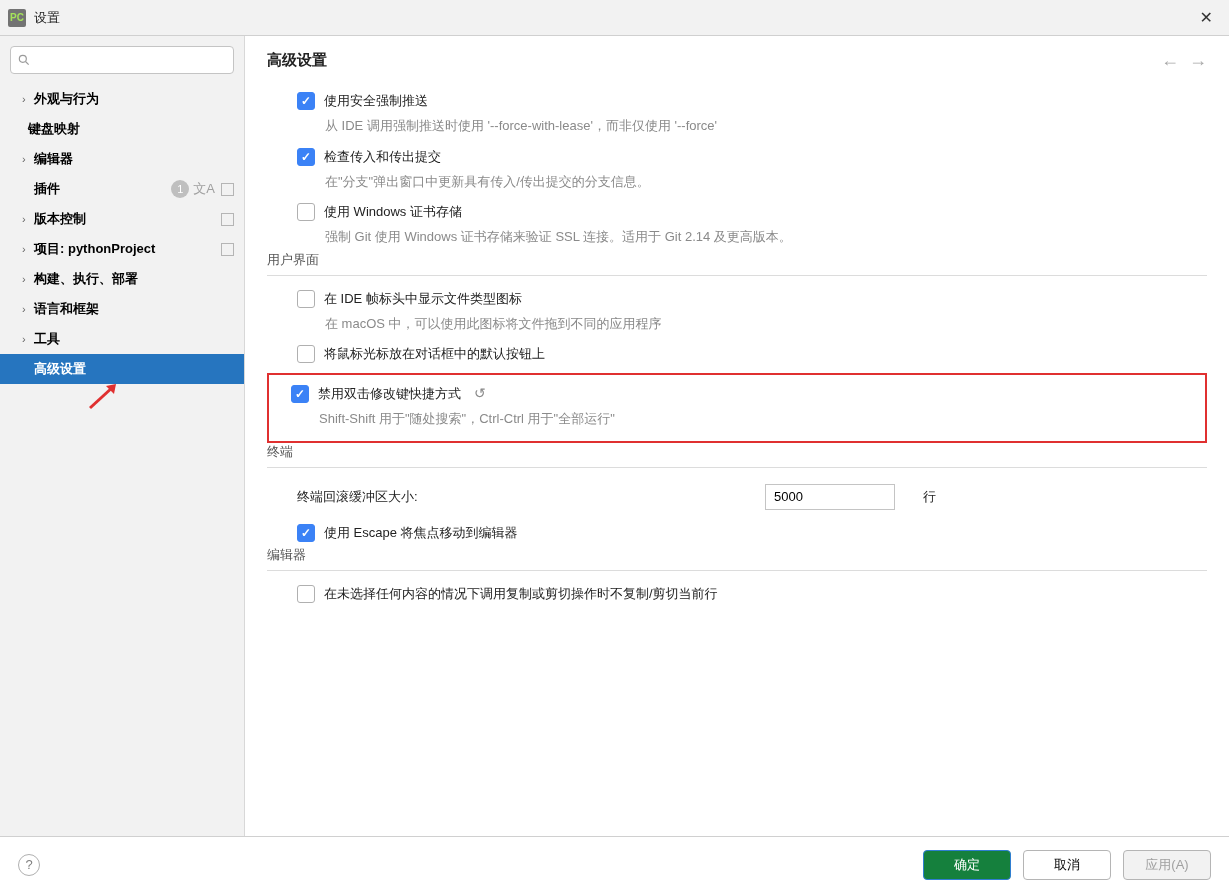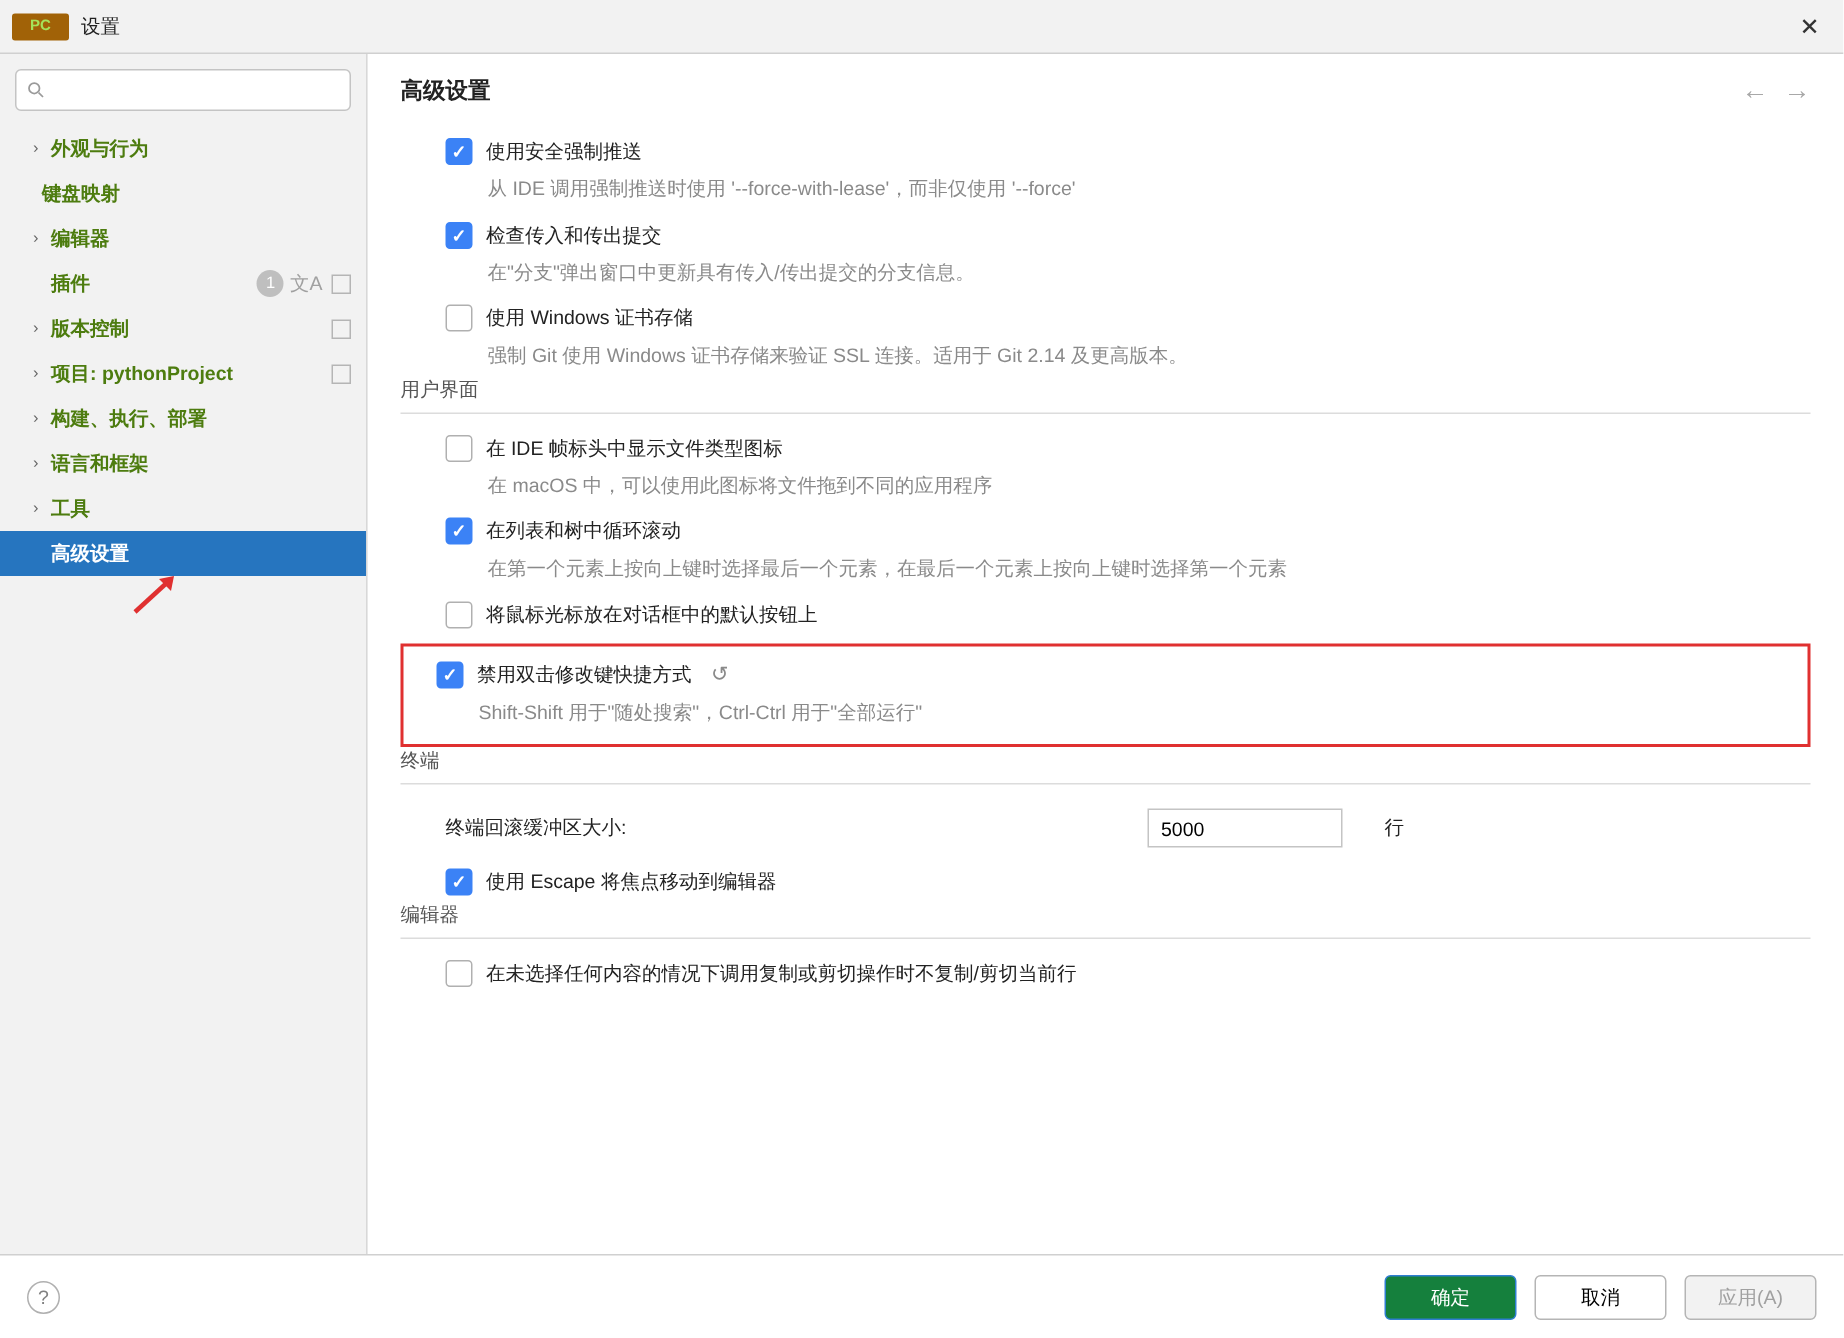--- a/index.html
+++ b/index.html
@@ -9,21 +9,21 @@
     color: #222;
     background: #fff;
     width: 1229px; height: 892px; overflow: hidden;
     display: flex; flex-direction: column;
   }
   .titlebar {
     height: 36px; display: flex; align-items: center; padding: 0 8px;
     border-bottom: 1px solid #d0d0d0; background: #f2f2f2;
   }
   .titlebar .app-icon {
-    width: 38px; height: 18px; background: #a16207; color: #a5e25a;
+    width: 18px; height: 18px; background: #737373; color: #a5e25a;
     display: flex; align-items: center; justify-content: center;
     font-size: 10px; font-weight: bold; margin-right: 8px;
     border-radius: 2px;
   }
   .titlebar .title { flex: 1; font-size: 13px; }
   .titlebar .close { font-size: 16px; padding: 4px 8px; cursor: pointer; color: #333; }
   .main { flex: 1; display: flex; min-height: 0; }
   .sidebar {
     width: 245px; background: #f2f2f2; border-right: 1px solid #d8d8d8;
     display: flex; flex-direction: column;
@@ -34,21 +34,21 @@
     display: flex; align-items: center; padding: 0 6px; background: #fff;
   }
   .search svg { width: 14px; height: 14px; opacity: .45; }
   .search input { border: none; outline: none; flex: 1; margin-left: 4px; font-size: 13px; background: transparent; }
   .tree { flex: 1; overflow: auto; }
   .tree-item {
     height: 30px; display: flex; align-items: center; padding-left: 22px; padding-right: 10px;
     cursor: pointer; position: relative; font-size: 13px;
   }
   .tree-item .chev { width: 12px; font-size: 11px; color: #666; }
-  .tree-item .label { flex: 1; font-weight: 600; color: #4d7c0f; }
+  .tree-item .label { flex: 1; font-weight: 600; color: #000000; }
   .tree-item .badge, .tree-item .ico { color: #a0a0a0; font-size: 13px; margin-left: 4px; }
   .tree-item.selected { background: #2675bf; color: #fff; }
   .tree-item.selected .label { color: #fff; }
   .content-wrap { flex: 1; display: flex; flex-direction: column; min-width: 0; }
   .content-header {
     height: 48px; display: flex; align-items: center; padding: 0 22px;
     font-size: 15px; font-weight: 600; color: #222;
   }
   .content-header .nav-arrows { margin-left: auto; display: flex; gap: 10px; color: #a8a8a8; font-size: 18px; }
   .content { flex: 1; overflow: auto; padding: 0 22px 20px 22px; }
@@ -195,27 +195,20 @@
         <div class="group-title">用户界面</div>
         <div class="setting">
           <div class="row1">
             <span class="cb"></span>
             <span class="lbl">在 IDE 帧标头中显示文件类型图标</span>
           </div>
           <div class="desc">在 macOS 中，可以使用此图标将文件拖到不同的应用程序</div>
         </div>
         <div class="setting">
           <div class="row1">
-            <span class="cb on"></span>
-            <span class="lbl">在列表和树中循环滚动</span>
-          </div>
-          <div class="desc">在第一个元素上按向上键时选择最后一个元素，在最后一个元素上按向上键时选择第一个元素</div>
-        </div>
-        <div class="setting">
-          <div class="row1">
             <span class="cb"></span>
             <span class="lbl">将鼠标光标放在对话框中的默认按钮上</span>
           </div>
         </div>
         <div class="setting highlight">
           <div class="row1">
             <span class="cb on"></span>
             <span class="lbl">禁用双击修改键快捷方式</span>
             <span class="reset-ico">↺</span>
           </div>

